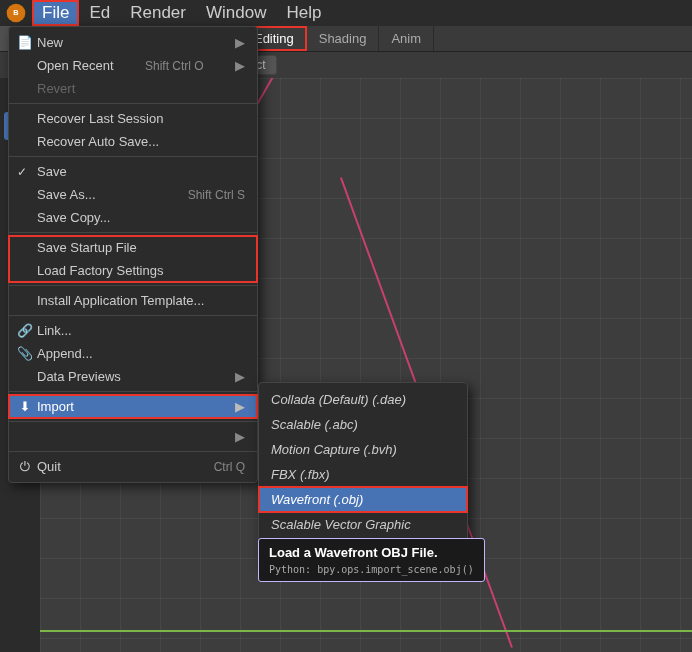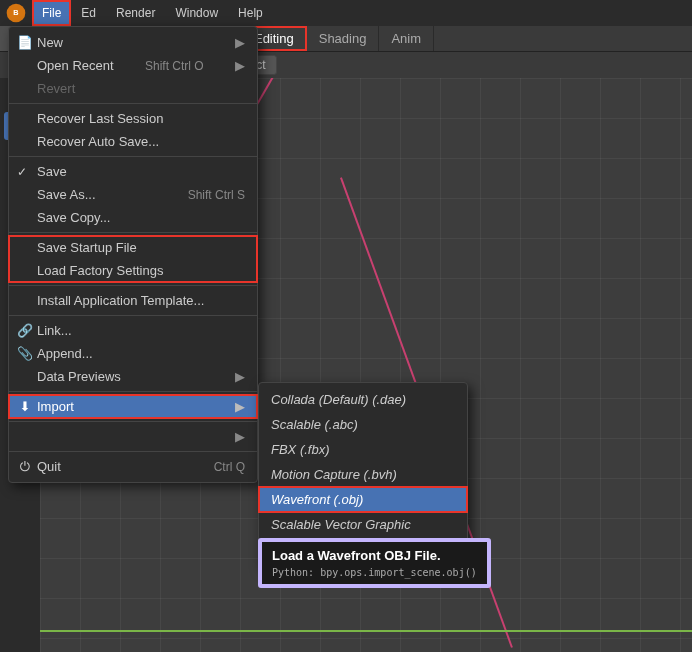--- a/index.html
+++ b/index.html
@@ -32,21 +32,21 @@
     .blender-logo svg {
       width: 20px;
       height: 20px;
     }
     .top-menu-item {
       padding: 1px 10px;
       display: flex;
       align-items: center;
       color: #ccc;
       cursor: pointer;
-      font-size: 12px;
+      font-size: 17px;
       background: transparent;
     }
     .top-menu-item:hover, .top-menu-item.active {
       background: #4772b3;
       color: #fff;
     }
     .top-menu-item.active {
       background: #4772b3;
       outline: 2px solid #e8342a;
       outline-offset: -2px;
@@ -264,21 +264,21 @@
       outline: 2px solid #e8342a;
       outline-offset: -1px;
     }
 
     
     .tooltip-box {
       position: absolute;
       top: 538px;
       left: 258px;
       background: #1a1a1a;
-      border: 4px solid #c4b5fd;
+      border: 1px solid #c4b5fd;
       border-radius: 3px;
       padding: 6px 10px;
       z-index: 400;
       max-width: 300px;
     }
     .tooltip-title {
       color: #fff;
       font-size: 13px;
       font-weight: bold;
       margin-bottom: 4px;
@@ -470,24 +470,24 @@
 </div>
 
 <div class="sub-dropdown">
   <div class="sub-menu-item">
     <span>Collada (Default) (.dae)</span>
   </div>
   <div class="sub-menu-item">
     <span>Scalable (.abc)</span>
   </div>
   <div class="sub-menu-item">
+    <span>Motion Capture (.bvh)</span>
+  </div>
+  <div class="sub-menu-item">
     <span>FBX (.fbx)</span>
-  </div>
-  <div class="sub-menu-item">
-    <span>Motion Capture (.bvh)</span>
   </div>
   <div class="sub-menu-item highlighted-item">
     <span>Wavefront (.obj)</span>
   </div>
   <div class="sub-menu-item">
     <span>Scalable Vector Graphic</span>
   </div>
   <div class="sub-menu-item">
     <span>gITF 2.0 (.glb/.gltf)</span>
   </div>

